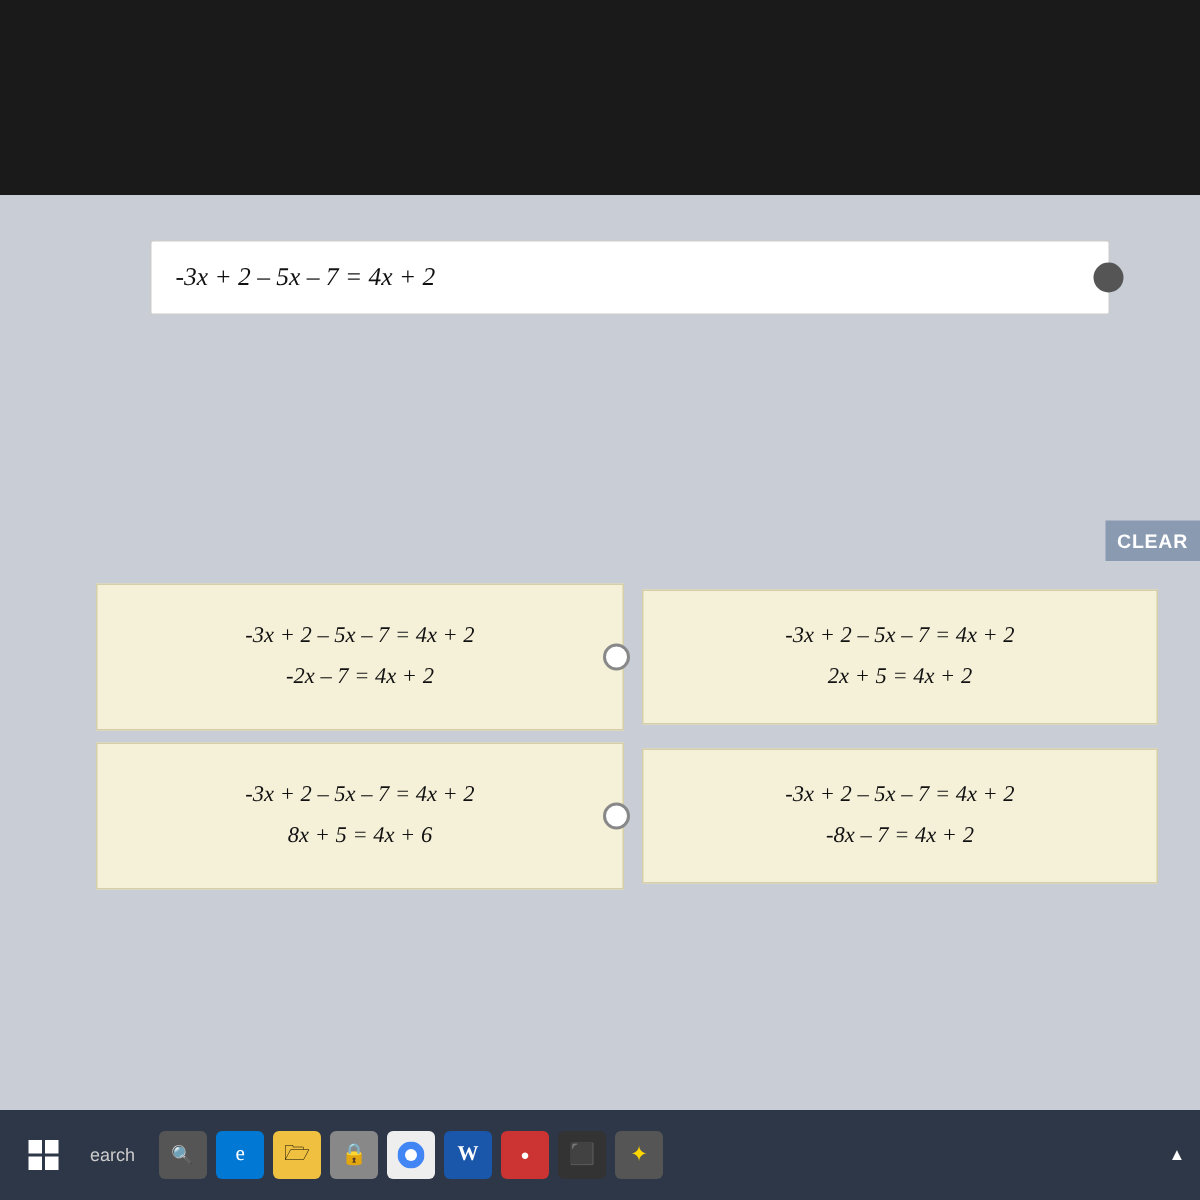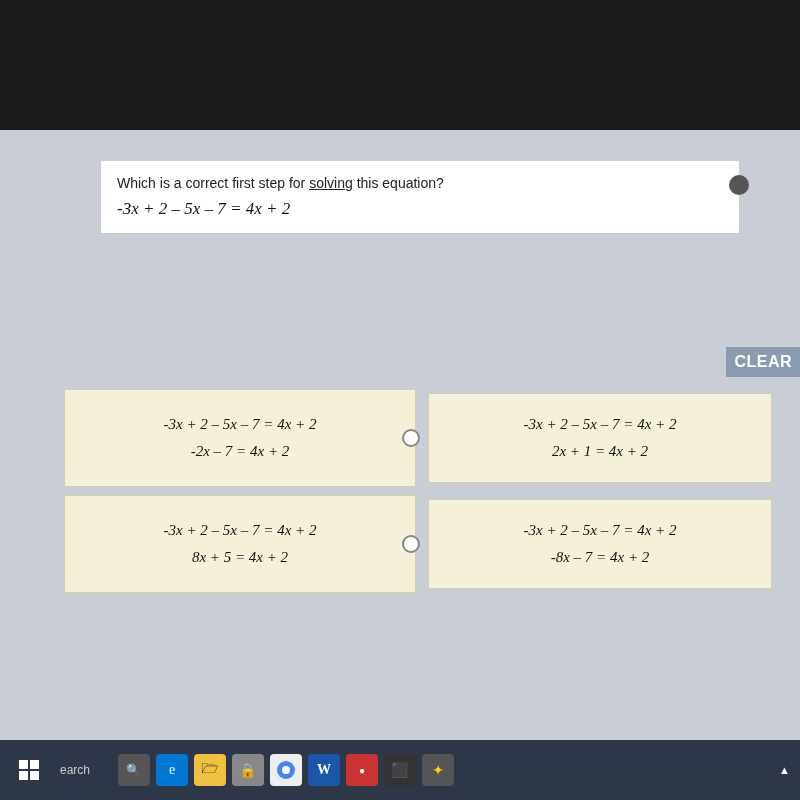--- a/index.html
+++ b/index.html
@@ -60,21 +60,21 @@
       border-radius: 50%;
     }
 
     .clear-button {
       position: absolute;
       top: 217px;
       right: 0px;
       background: #8a9ab0;
       color: white;
       font-family: Arial, sans-serif;
-      font-size: 16px;
+      font-size: 13px;
       font-weight: bold;
       padding: 6px 8px;
       cursor: pointer;
       border: none;
       letter-spacing: 0.5px;
     }
 
     .answers-grid {
       position: absolute;
       top: 255px;
@@ -148,21 +148,21 @@
       display: flex;
       align-items: center;
       padding: 0 10px;
       gap: 6px;
     }
 
     .taskbar-search {
       color: #ccc;
       font-family: Arial, sans-serif;
       font-size: 12px;
-      margin-right: 22px;
+      margin-right: 10px;
     }
 
     .taskbar-icon {
       width: 32px;
       height: 32px;
       background: #555;
       border-radius: 4px;
       display: flex;
       align-items: center;
       justify-content: center;
@@ -202,49 +202,46 @@
       font-size: 11px;
       font-family: Arial, sans-serif;
     }
   </style>
 </head>
 <body>
 
 <div class="screen-area">
 
   <div class="question-box">
-    <div class="question-text">
-      Which is a correct first step for <u>solving</u> this equation?
-    </div>
     <div class="equation-main">-3x + 2 – 5x – 7 = 4x + 2</div>
     <div class="circle-indicator"></div>
   </div>
 
   <button class="clear-button">CLEAR</button>
 
   <div class="answers-grid">
 
     <div class="answer-card left-card">
       <div class="eq-line">-3x + 2 – 5x – 7 = 4x + 2</div>
       <div class="eq-line">-2x – 7 = 4x + 2</div>
     </div>
 
     <div class="right-answer-wrapper">
       <div class="radio-container">
         <div class="radio-circle"></div>
       </div>
       <div class="answer-card right-card" style="flex:1">
         <div class="eq-line">-3x + 2 – 5x – 7 = 4x + 2</div>
-        <div class="eq-line">2x + 1 = 4x + 2</div>
+        <div class="eq-line">2x + 5 = 4x + 2</div>
       </div>
     </div>
 
     <div class="answer-card left-card">
       <div class="eq-line">-3x + 2 – 5x – 7 = 4x + 2</div>
-      <div class="eq-line">8x + 5 = 4x + 2</div>
+      <div class="eq-line">8x + 5 = 4x + 6</div>
     </div>
 
     <div class="right-answer-wrapper">
       <div class="radio-container">
         <div class="radio-circle"></div>
       </div>
       <div class="answer-card right-card" style="flex:1">
         <div class="eq-line">-3x + 2 – 5x – 7 = 4x + 2</div>
         <div class="eq-line">-8x – 7 = 4x + 2</div>
       </div>

